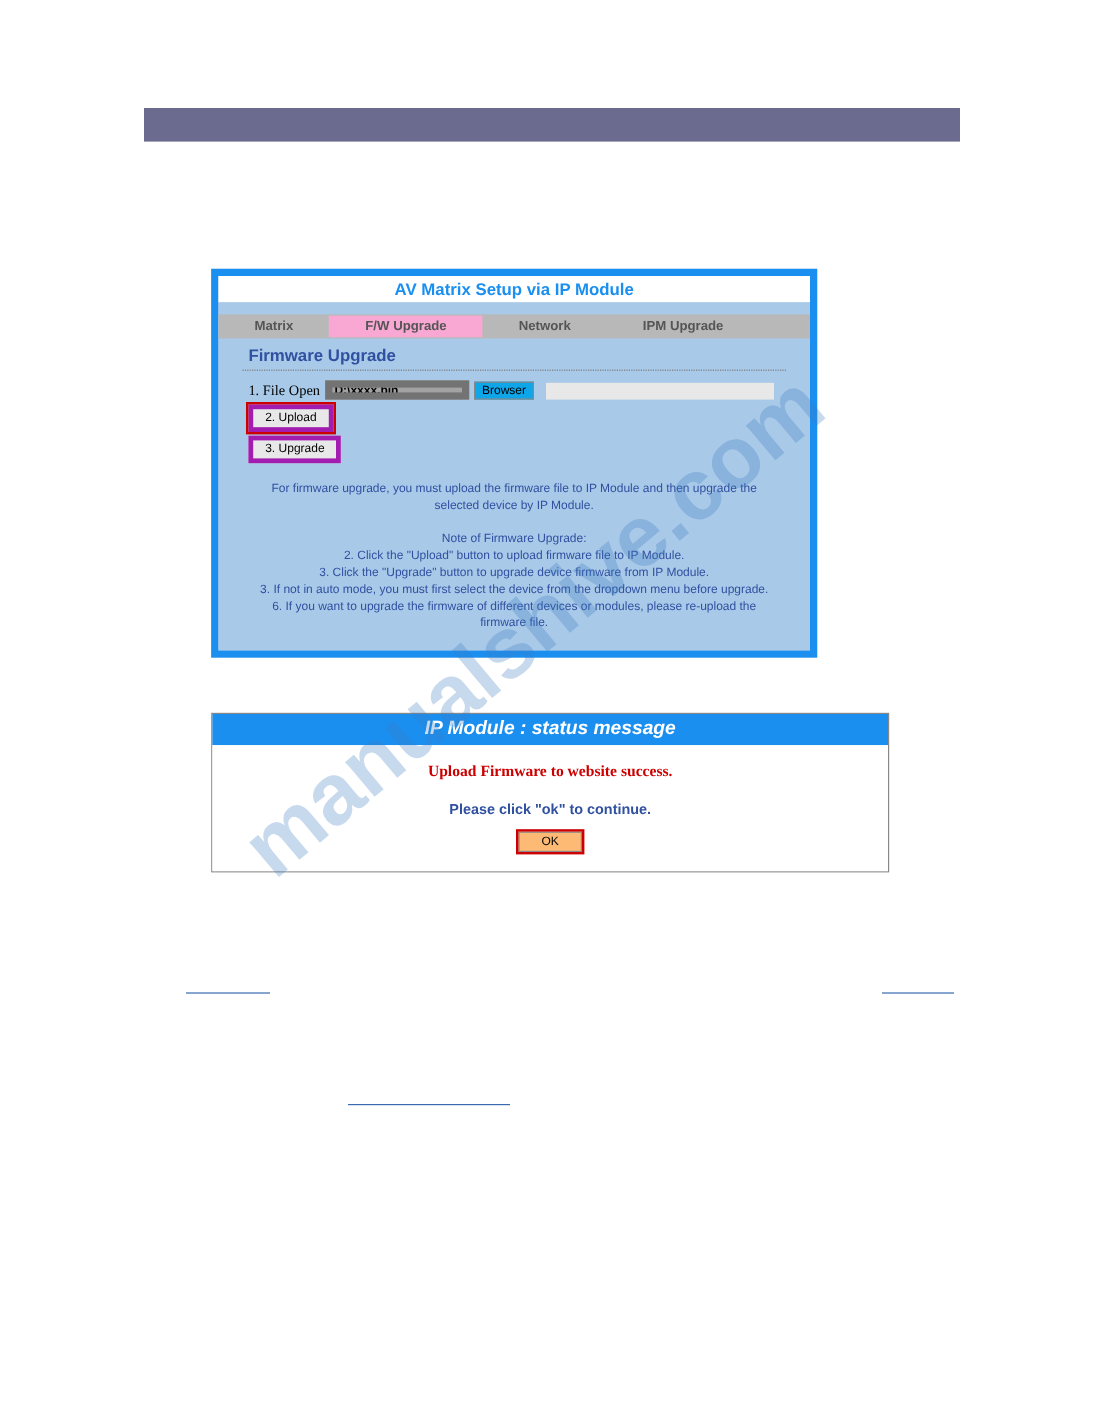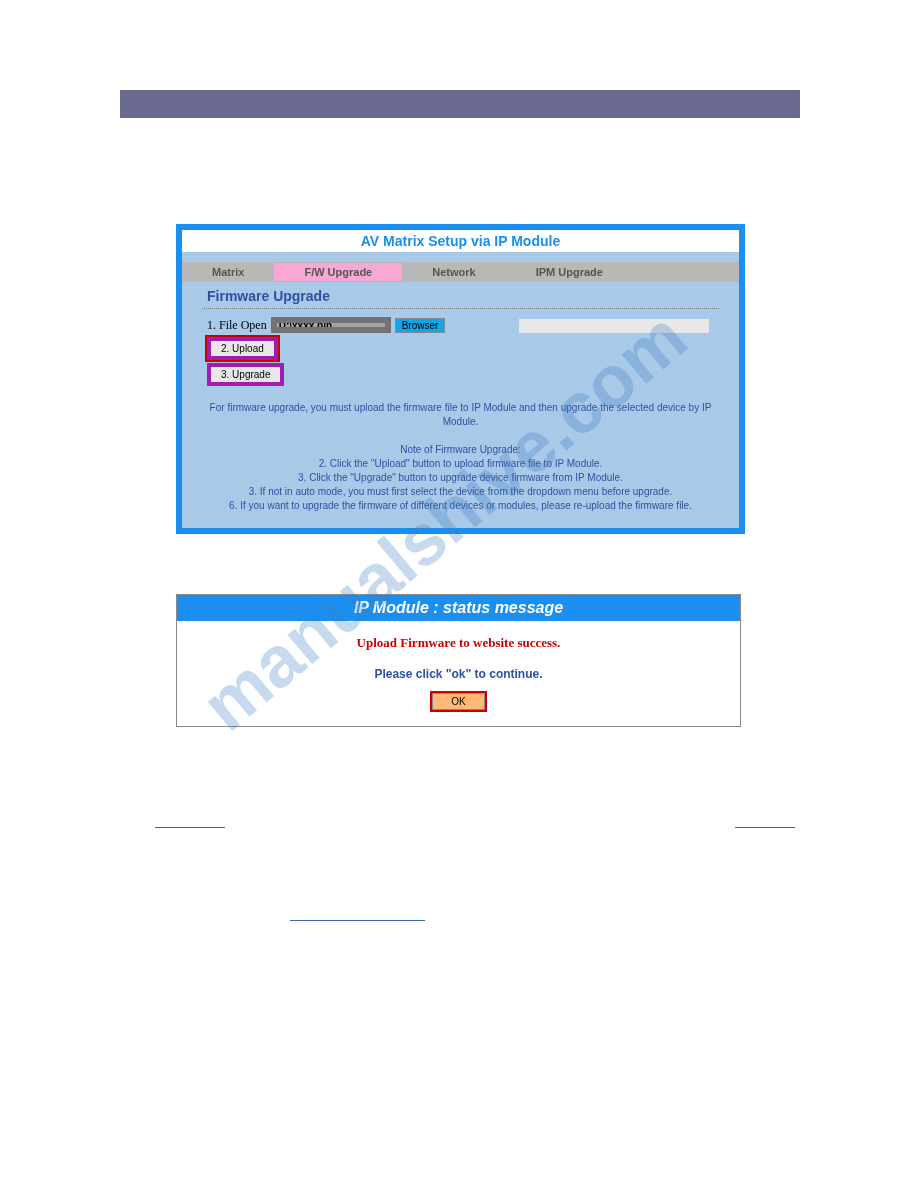--- a/index.html
+++ b/index.html
@@ -15,21 +15,21 @@
       top: 90px;
       left: 120px;
       width: 680px;
       height: 28px;
       background: #6b6b8f;
     }
     .screenshot1 {
       position: absolute;
       top: 224px;
       left: 176px;
-      width: 569px;
+      width: 505px;
       border: 6px solid #1a8ff0;
       background: #a8c9e8;
       font-size: 11px;
     }
     .title-bar {
       background: #ffffff;
       color: #1a8ff0;
       text-align: center;
       font-weight: bold;
       font-size: 14px;

